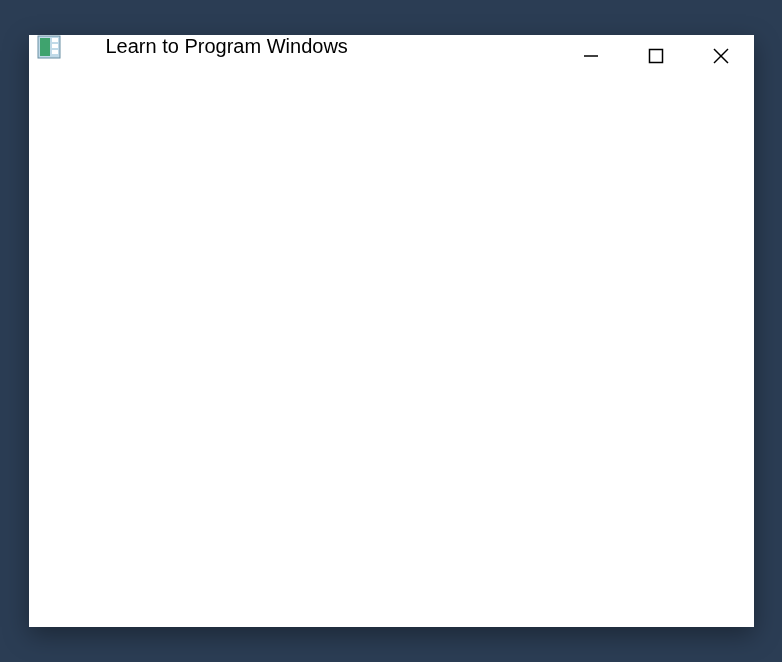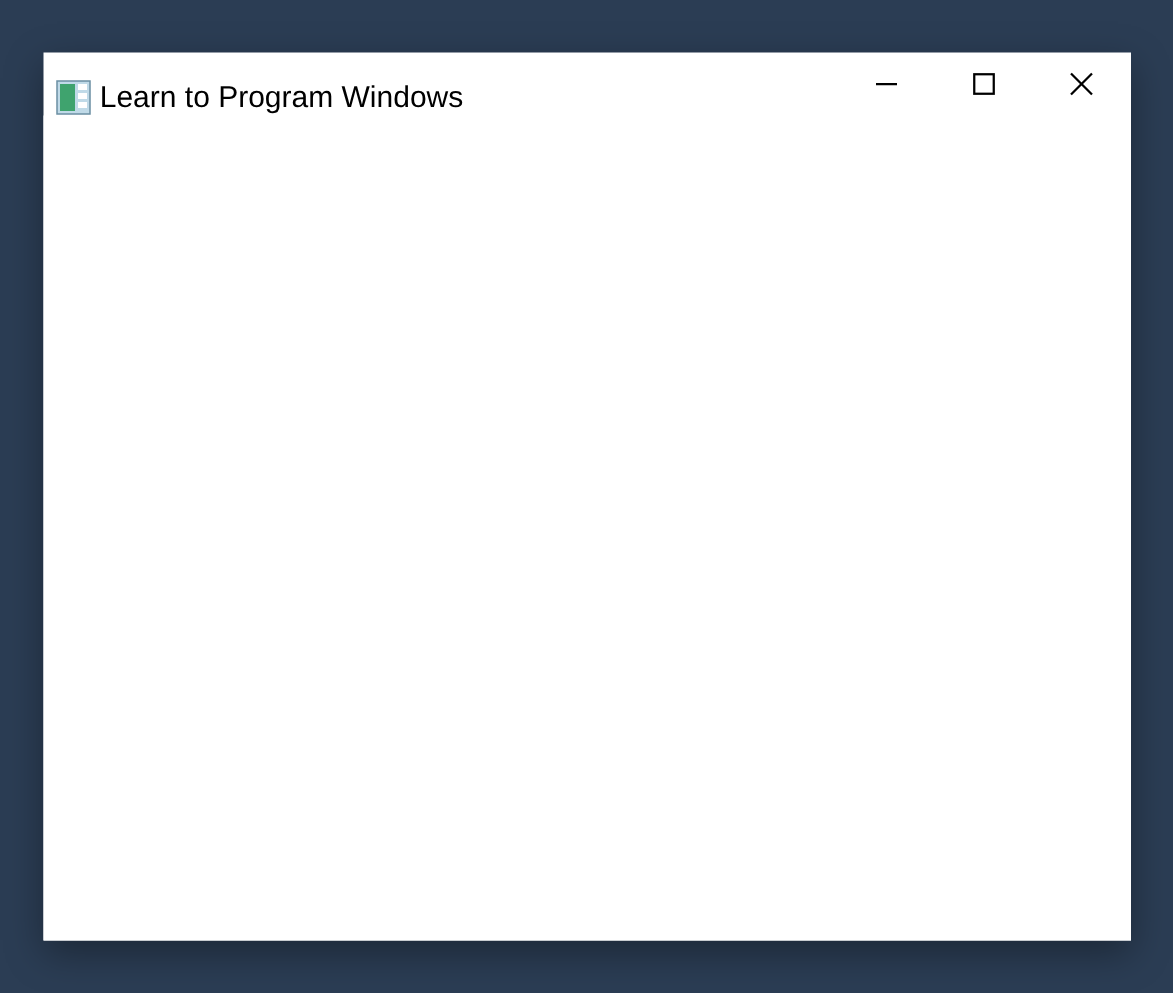--- a/index.html
+++ b/index.html
@@ -21,22 +21,23 @@
       height: 592px;
       background: #ffffff;
       box-shadow: 0 8px 24px rgba(0,0,0,0.35);
       display: flex;
       flex-direction: column;
       position: relative;
     }
     .titlebar {
       height: 42px;
       display: flex;
-      align-items: flex-end;
+      align-items: flex-start;
       padding-left: 8px;
+      gap: 39px;
     }
     .app-icon {
       width: 24px;
       height: 24px;
       margin-right: 6px;
       flex-shrink: 0;
     }
     .title-text {
       font-size: 20px;
       color: #000000;

